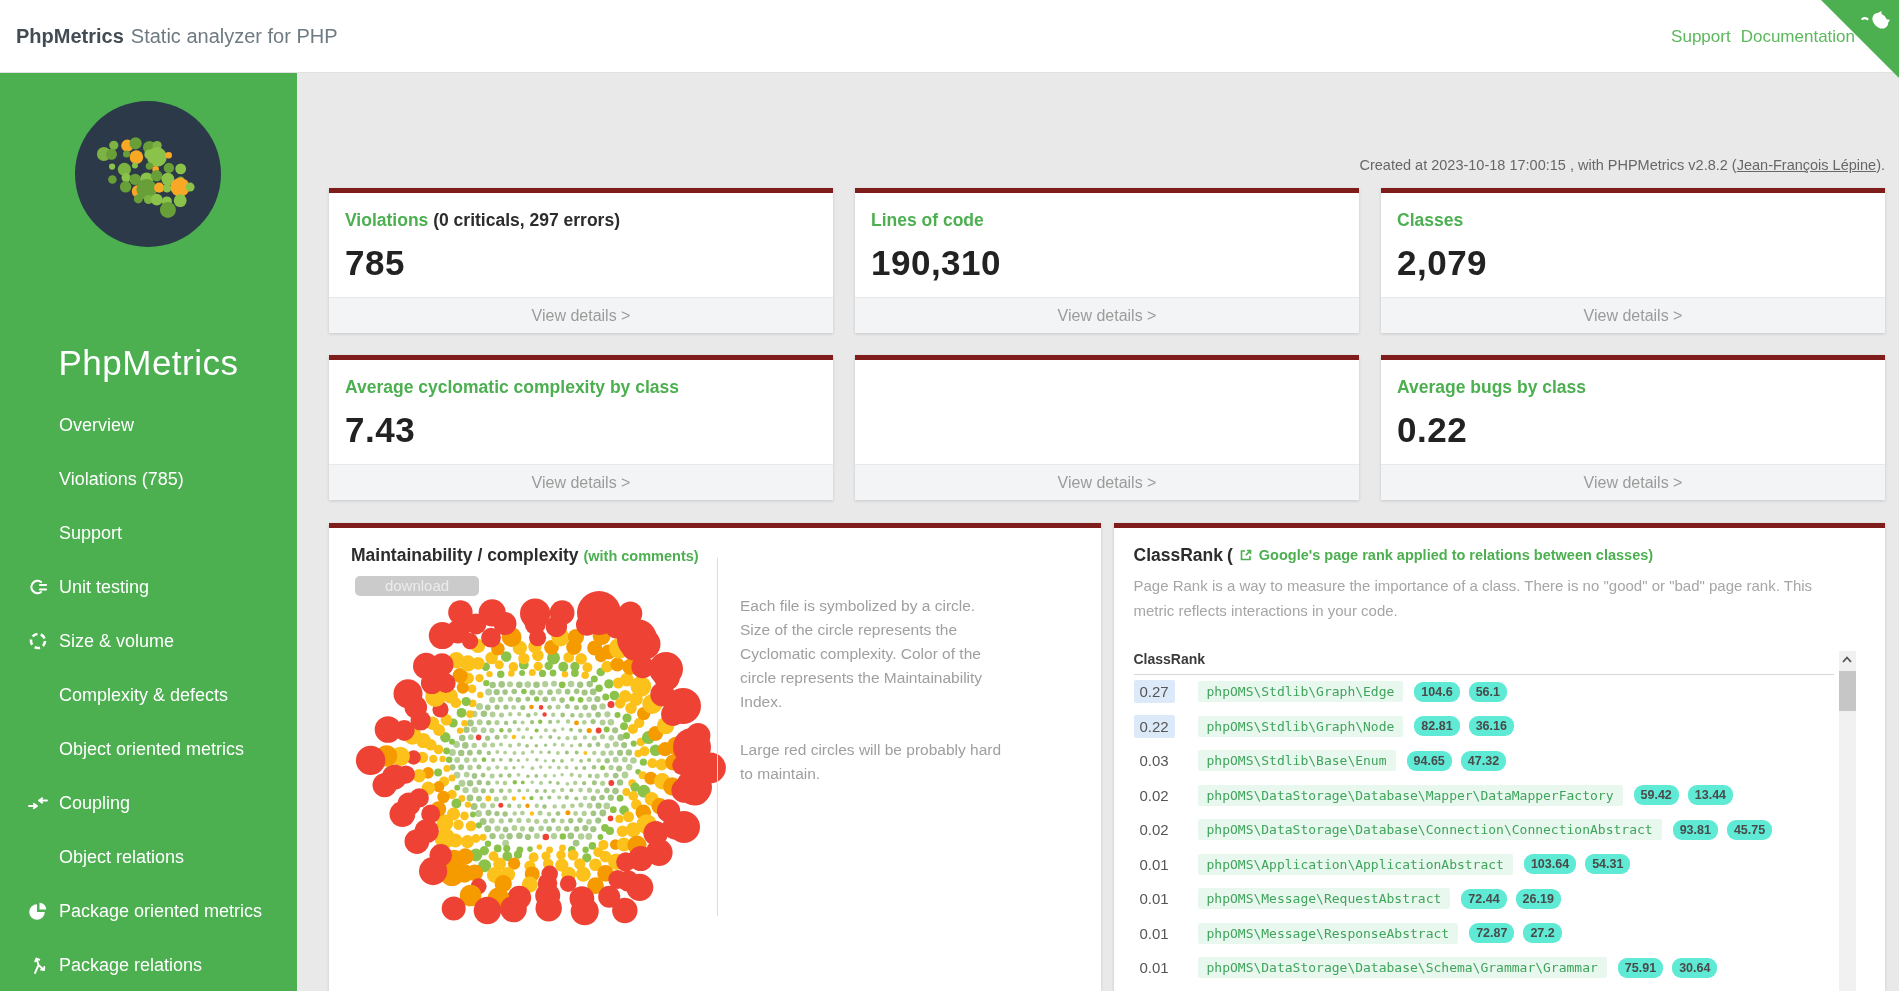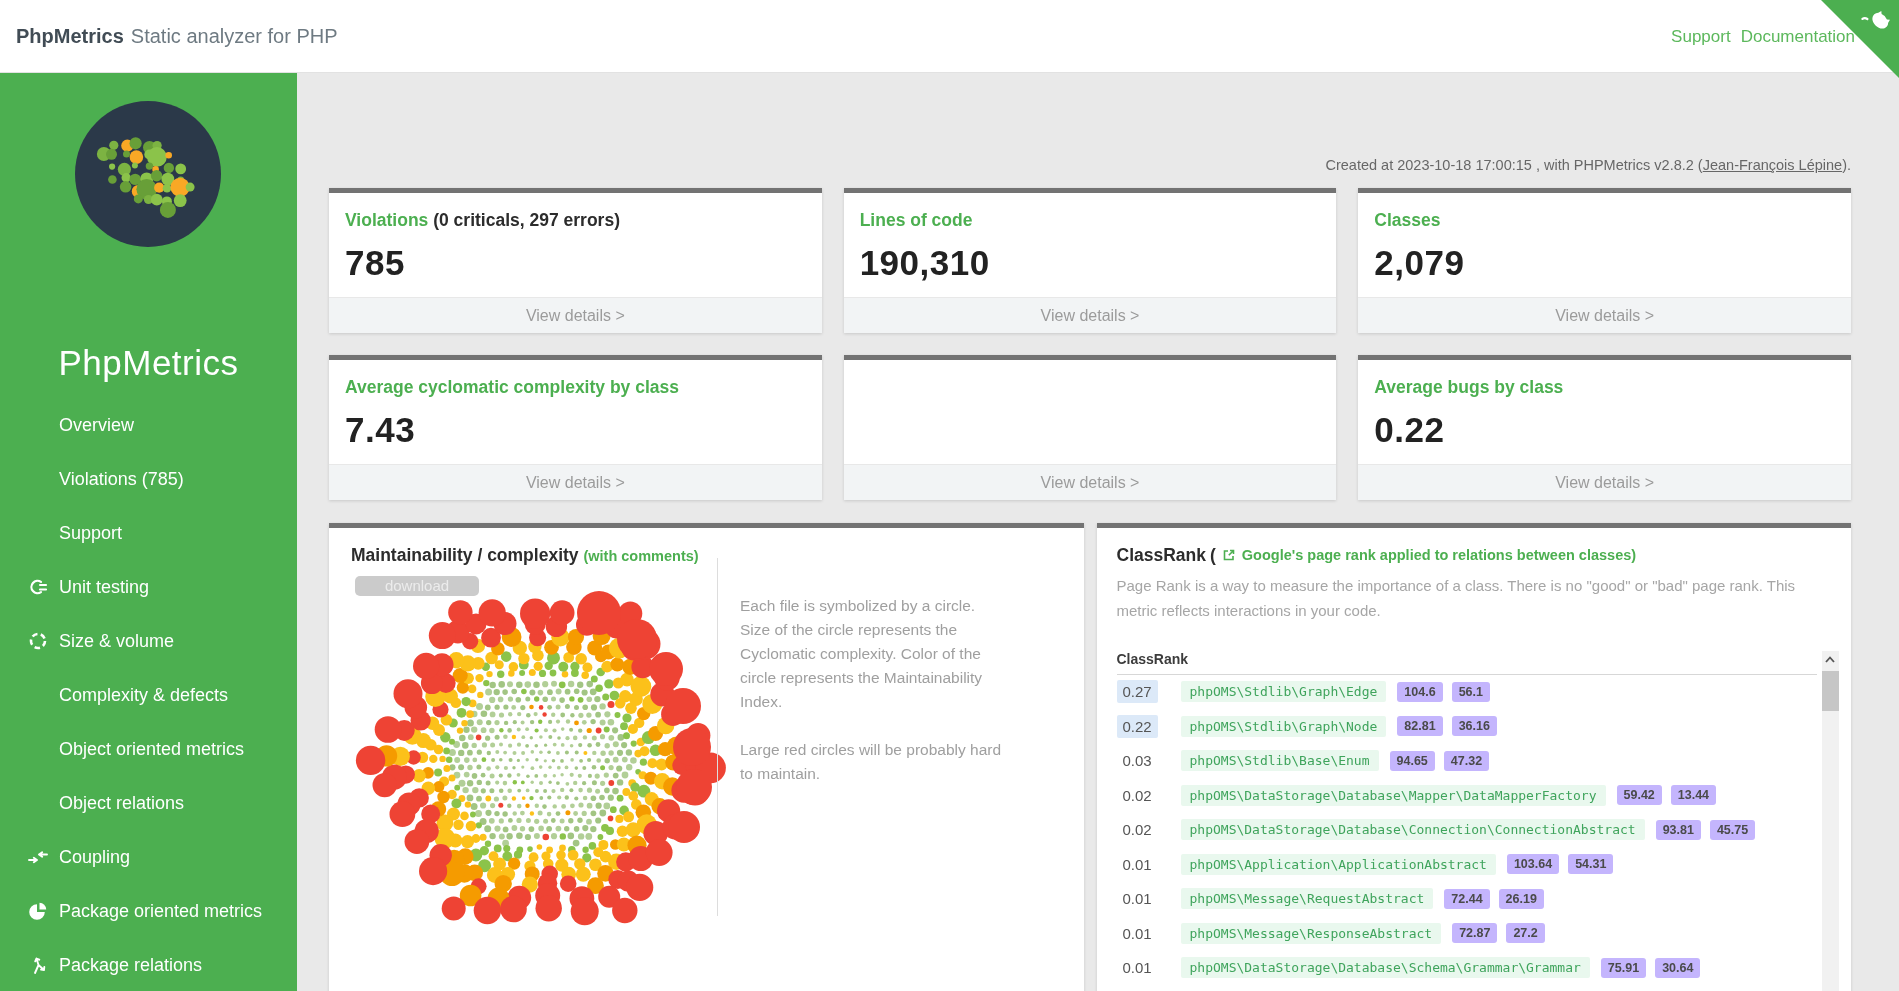--- a/index.html
+++ b/index.html
@@ -25,29 +25,29 @@
   .logo { position:absolute; left:73px; top:26px; width:150px; height:150px; }
   .sidebar-title { position:absolute; top:270px; width:297px; text-align:center; color:#ffffff;
                    font-size:35px; font-weight:400; letter-spacing:0.5px; }
   .nav { position:absolute; top:325px; left:0; width:297px; }
   .nav-item { display:flex; align-items:center; height:54px; padding-left:27px; color:#ffffff;
               font-size:18px; text-decoration:none; cursor:pointer; }
   .nav-icon { width:22px; height:22px; margin-right:10px; flex:0 0 22px; display:flex;
               align-items:center; justify-content:center; }
 
   
-  .main { position:absolute; left:297px; top:73px; width:1602px; height:918px; padding:84px 48px 0 32px; }
+  .main { position:absolute; left:297px; top:73px; width:1602px; height:918px; padding:84px 14px 0 32px; }
   .meta { text-align:right; font-size:14.5px; color:#676767; height:17px; }
   .meta-link { color:#676767; text-decoration:underline; cursor:pointer; }
 
   .grid3 { display:grid; grid-template-columns:repeat(3,1fr); gap:22px; margin-top:14px; }
   .grid3 + .grid3 { margin-top:22px; }
   .grid2 { display:grid; grid-template-columns:1fr 1fr; gap:13px; margin-top:23px; }
 
-  .card { background:#ffffff; border-top:5px solid #737373; box-shadow:0 1px 3px rgba(0,0,0,.14);
+  .card { background:#ffffff; border-top:5px solid #7f1d1d; box-shadow:0 1px 3px rgba(0,0,0,.14);
           position:relative; }
   .stat-card { height:145px; }
   .card-body { padding:16px 16px 0 16px; }
   .card-title { font-size:17.5px; font-weight:bold; line-height:22px; }
   .t-green { color:#4caf50; }
   .t-dark { color:#2c2c2c; }
   .t-green-sm { color:#4caf50; font-size:14.5px; font-weight:bold; }
   .stat-value { margin-top:12px; font-size:35px; font-weight:bold; color:#222222; letter-spacing:0.5px; }
   .card-footer { position:absolute; left:0; bottom:0; width:100%; height:36px; background:#f2f4f5;
                  border-top:1px solid #e8e8e8; text-align:center; line-height:35px; font-size:16px;
@@ -73,22 +73,22 @@
   .rank-table { margin-top:27px; }
   .rank-table-header { font-size:14px; font-weight:bold; color:#3c3c3c; padding-bottom:7px;
                        border-bottom:1px solid #d7d7d7; width:700px; }
   .rank-row { display:flex; align-items:center; height:34.5px; }
   .rank-val { width:46px; font-size:15px; color:#555555; flex:0 0 46px; }
   .rank-val .pill { padding:3px 6px; border-radius:2px; }
   .rank-val.hl .pill { background:#dce9f8; }
   .rank-class { font-family:"DejaVu Sans Mono", monospace; font-size:13px; color:#3fa45c;
                 background:#e9f8ee; padding:3px 9px; border-radius:2px; margin:0 2px 0 18px;
                 text-decoration:none; white-space:nowrap; cursor:pointer; }
-  .rank-badge { font-size:12.5px; font-weight:bold; color:#4a4a4a; background:#c4b5fd;
-                padding:3px 7px; border-radius:3px; margin-left:9px; white-space:nowrap; }
+  .rank-badge { font-size:12.5px; font-weight:bold; color:#4a4a4a; background:#5eead4;
+                padding:3px 7px; border-radius:9px; margin-left:9px; white-space:nowrap; }
 
   .rank-scrollbar { position:absolute; left:725px; top:123px; bottom:0; width:17px; background:#f1f1f1; cursor:pointer; }
   .sb-arrow { height:17px; display:flex; align-items:center; justify-content:center; background:#f1f1f1; }
   .sb-thumb { margin-top:3px; height:40px; background:#c6c6c6; }
 </style>
 </head>
 <body>
 
 <div class="app">
 
@@ -189,31 +189,31 @@
       </a>
       <a class="nav-item">
         <span class="nav-icon"></span>
         <span>Complexity &amp; defects</span>
       </a>
       <a class="nav-item">
         <span class="nav-icon"></span>
         <span>Object oriented metrics</span>
       </a>
       <a class="nav-item">
-        <span class="nav-icon"></span>
-        <span>Object relations</span>
-      </a>
-      <a class="nav-item">
         <span class="nav-icon">
           <svg width="20" height="20" viewBox="0 0 20 20">
               <path d="M1 13 h8 M9 13 l-3.2 -2.2 M9 13 l-3.2 2.2" fill="none" stroke="#fff" stroke-width="1.9" stroke-linecap="round"></path>
               <path d="M19 7.5 h-8 M11 7.5 l3.2 -2.2 M11 7.5 l3.2 2.2" fill="none" stroke="#fff" stroke-width="1.9" stroke-linecap="round"></path>
             </svg>
         </span>
         <span>Coupling</span>
+      </a>
+      <a class="nav-item">
+        <span class="nav-icon"></span>
+        <span>Object relations</span>
       </a>
       <a class="nav-item">
         <span class="nav-icon">
           <svg width="20" height="20" viewBox="0 0 20 20">
               <path d="M9 11 L9 3.2 A7.8 7.8 0 1 0 16.8 11 Z" fill="#fff"></path>
               <path d="M11.5 8.5 L11.5 1.8 A6.7 6.7 0 0 1 18.2 8.5 Z" fill="#fff"></path>
             </svg>
         </span>
         <span>Package oriented metrics</span>
       </a>

